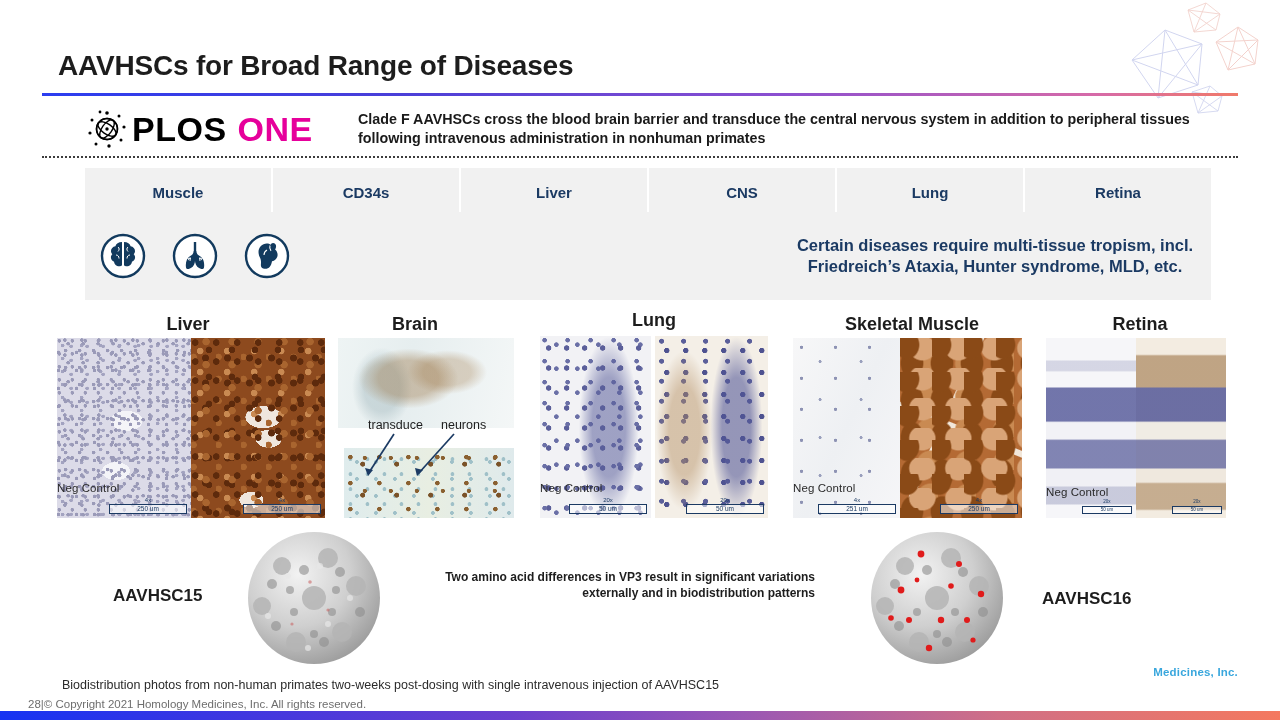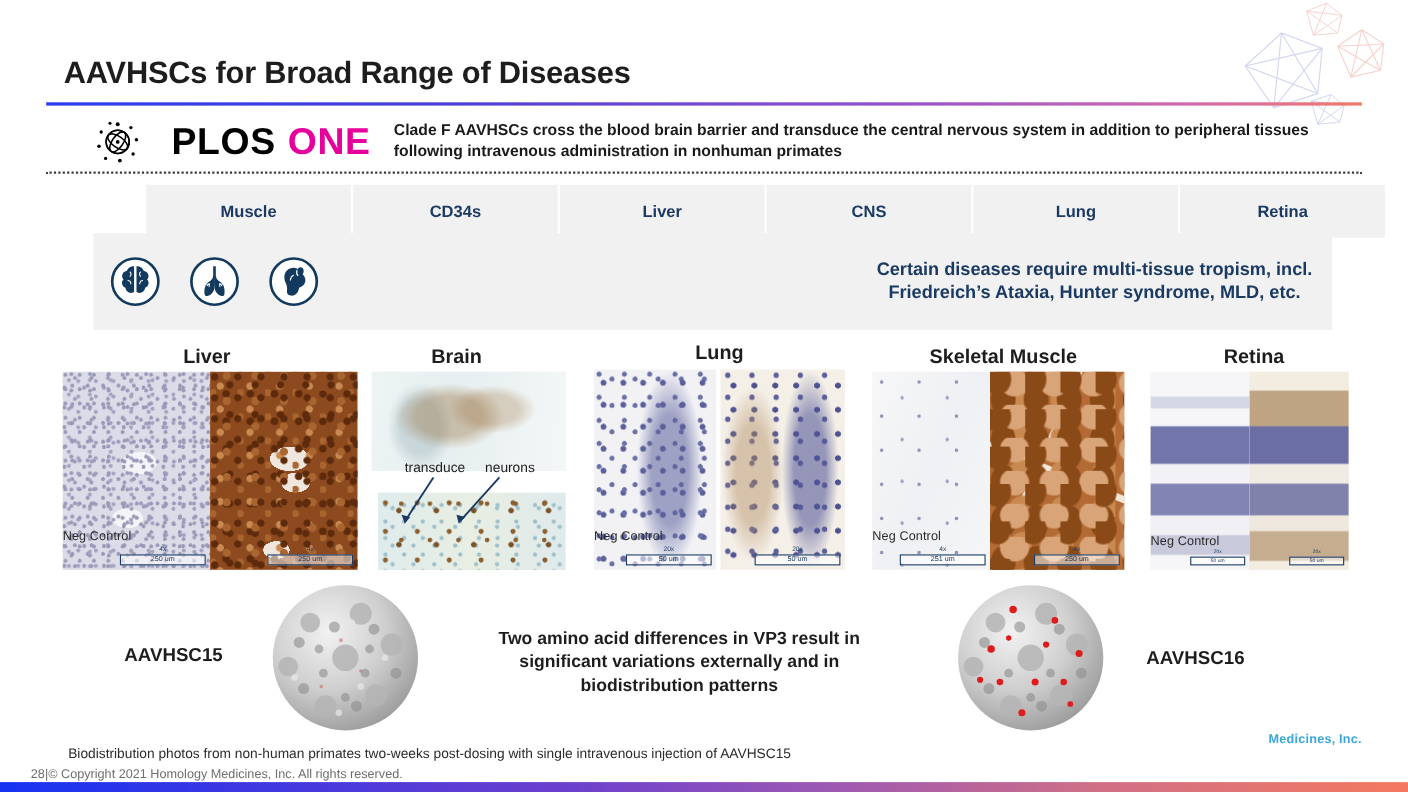--- a/index.html
+++ b/index.html
@@ -53,21 +53,20 @@
     align-items: center;
     width: 265px;
     flex: 0 0 265px;
   }
   #plos-mark { width: 44px; height: 44px; flex: 0 0 44px; margin-right: 3px; }
   .plos-word {
     font-size: 34px;
     font-weight: bold;
     letter-spacing: 0.5px;
     line-height: 1;
-    margin-left: 24px;
   }
   .plos-word.black { color: #000000; }
   .plos-word.magenta { color: #e6009b; margin-left: 11px; }
   #journal-desc {
     font-size: 14.3px;
     font-weight: bold;
     line-height: 1.33;
     color: #1a1a1a;
     margin-left: 8px;
     max-width: 840px;
@@ -78,21 +77,20 @@
     width: 1196px; height: 0;
     border-top: 2px dotted #3c3c3c;
   }
 
   
   #tissue-bar {
     position: absolute;
     left: 85px; top: 168px;
     width: 1126px; height: 48px;
     display: flex;
-    margin-left: 48px;
   }
   .tissue-cell {
     flex: 1 1 0;
     background: #f1f1f1;
     display: flex;
     align-items: center;
     justify-content: center;
     font-size: 15px;
     font-weight: bold;
     color: #1b3a63;
@@ -298,22 +296,22 @@
   .capsid-name {
     position: absolute;
     font-size: 17px;
     font-weight: bold;
     color: #1d1d1d;
   }
   #capsid-text {
     position: absolute;
     left: 420px; top: 570px;
     width: 395px;
-    text-align: center;
-    font-size: 16px;
+    text-align: right;
+    font-size: 12px;
     font-weight: bold;
     line-height: 1.33;
     color: #1d1d1d;
   }
   .capsid-img { position: absolute; }
 
   
   #footnote {
     position: absolute;
     left: 62px; top: 678px;

